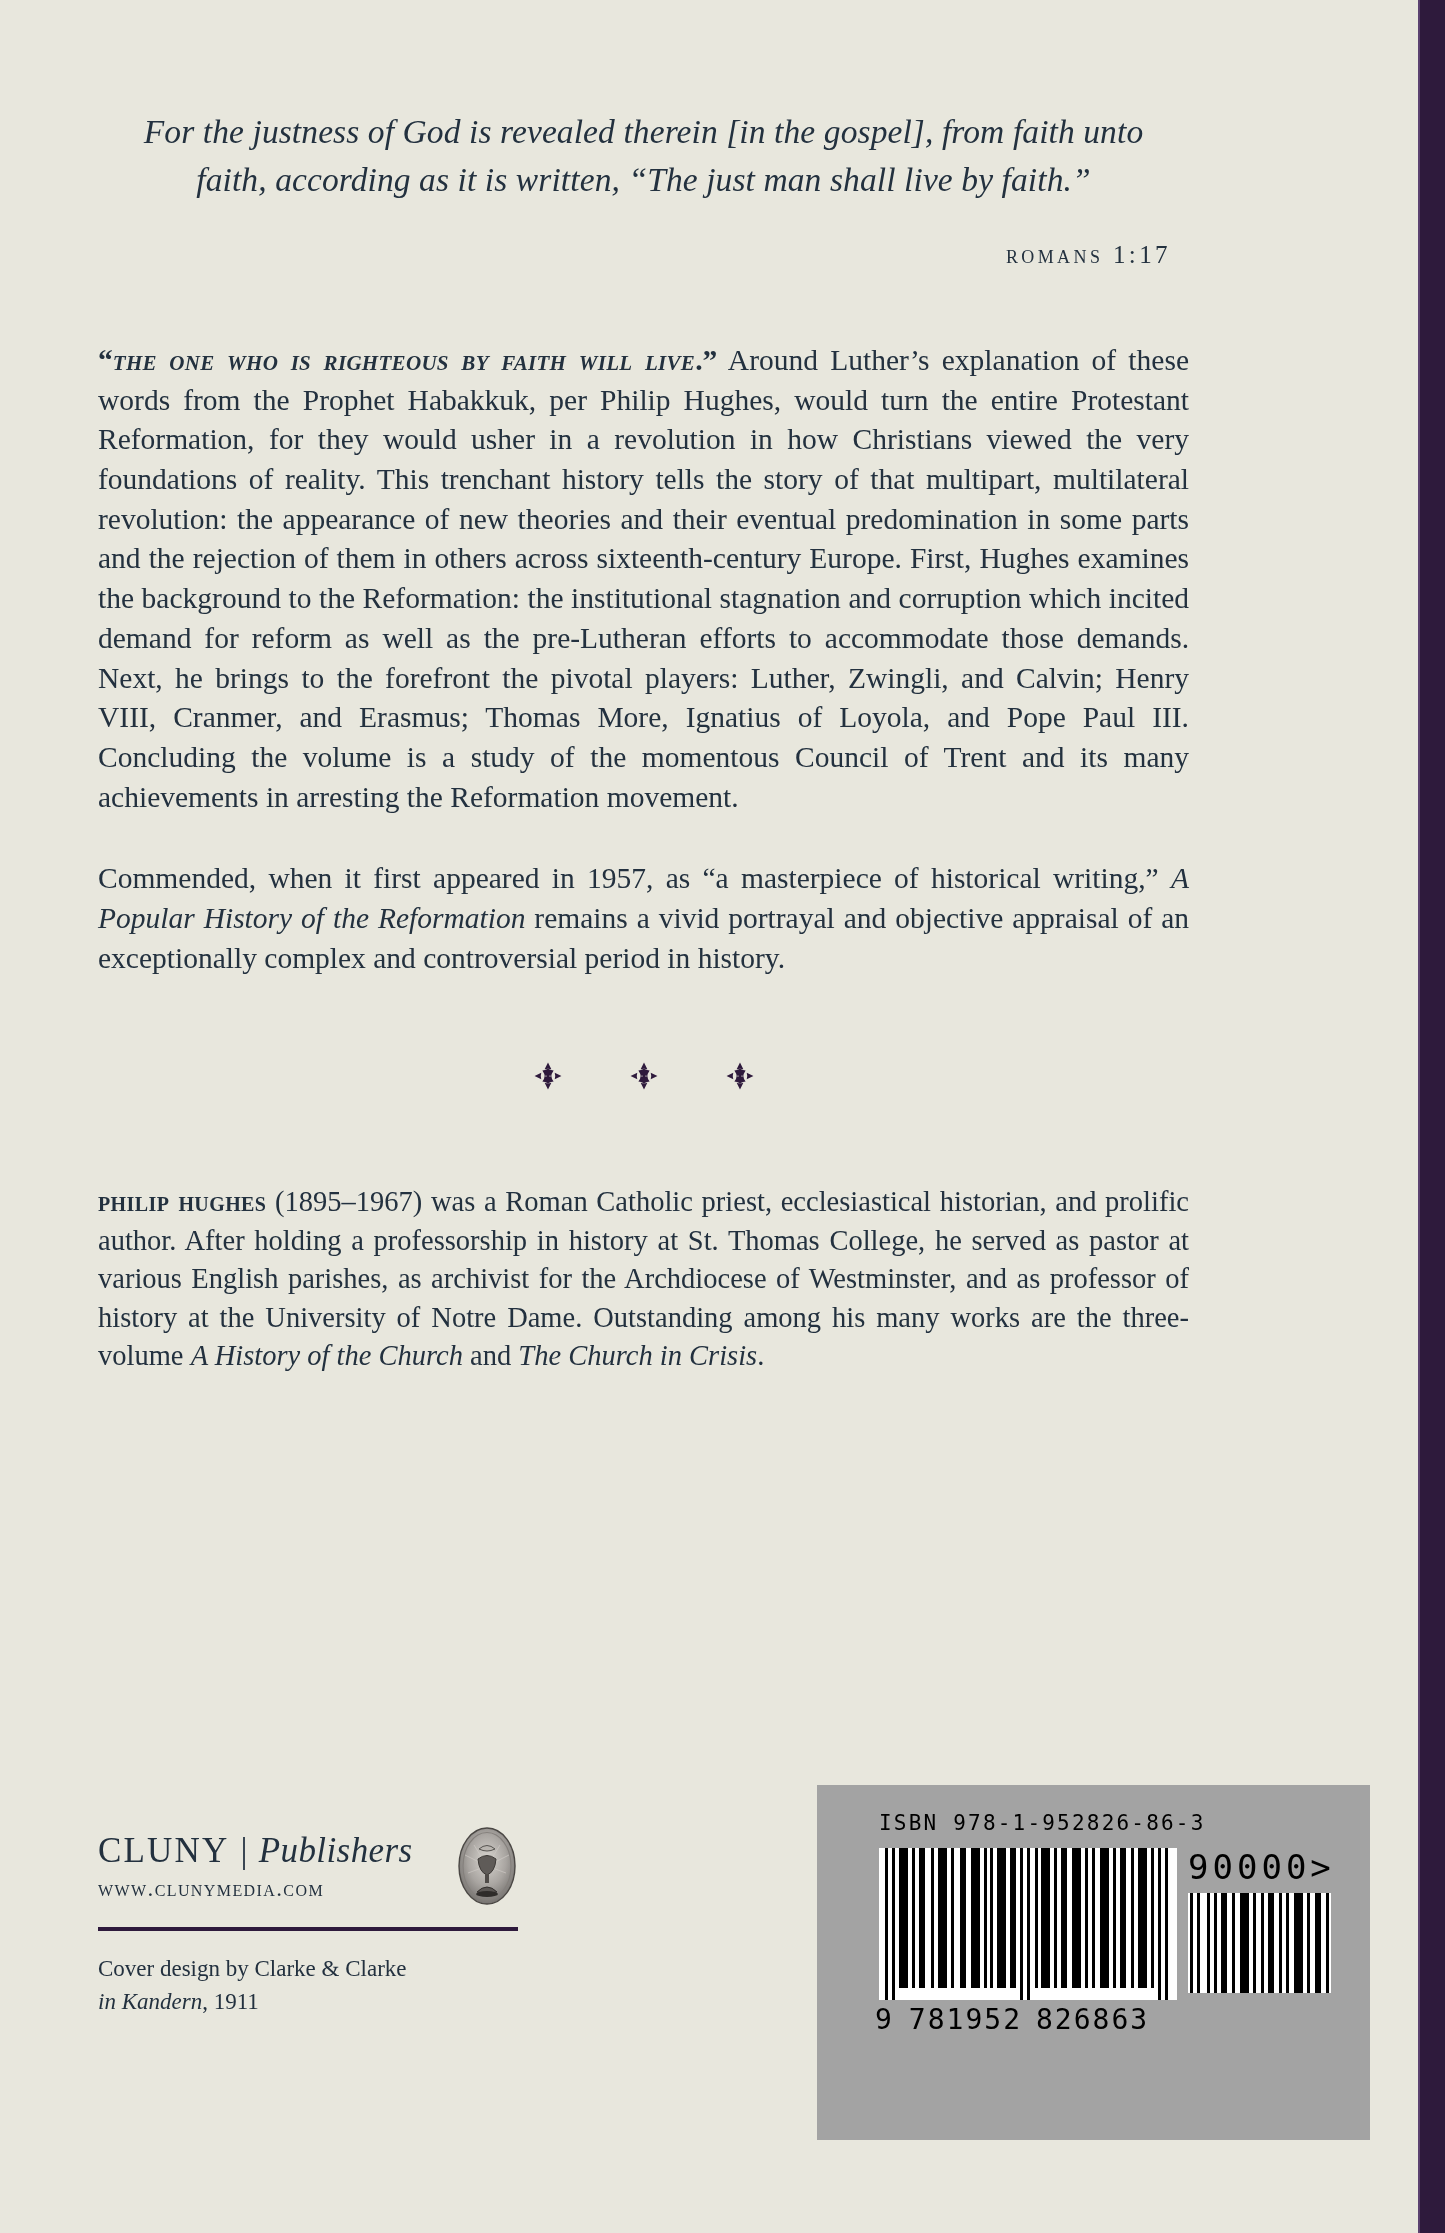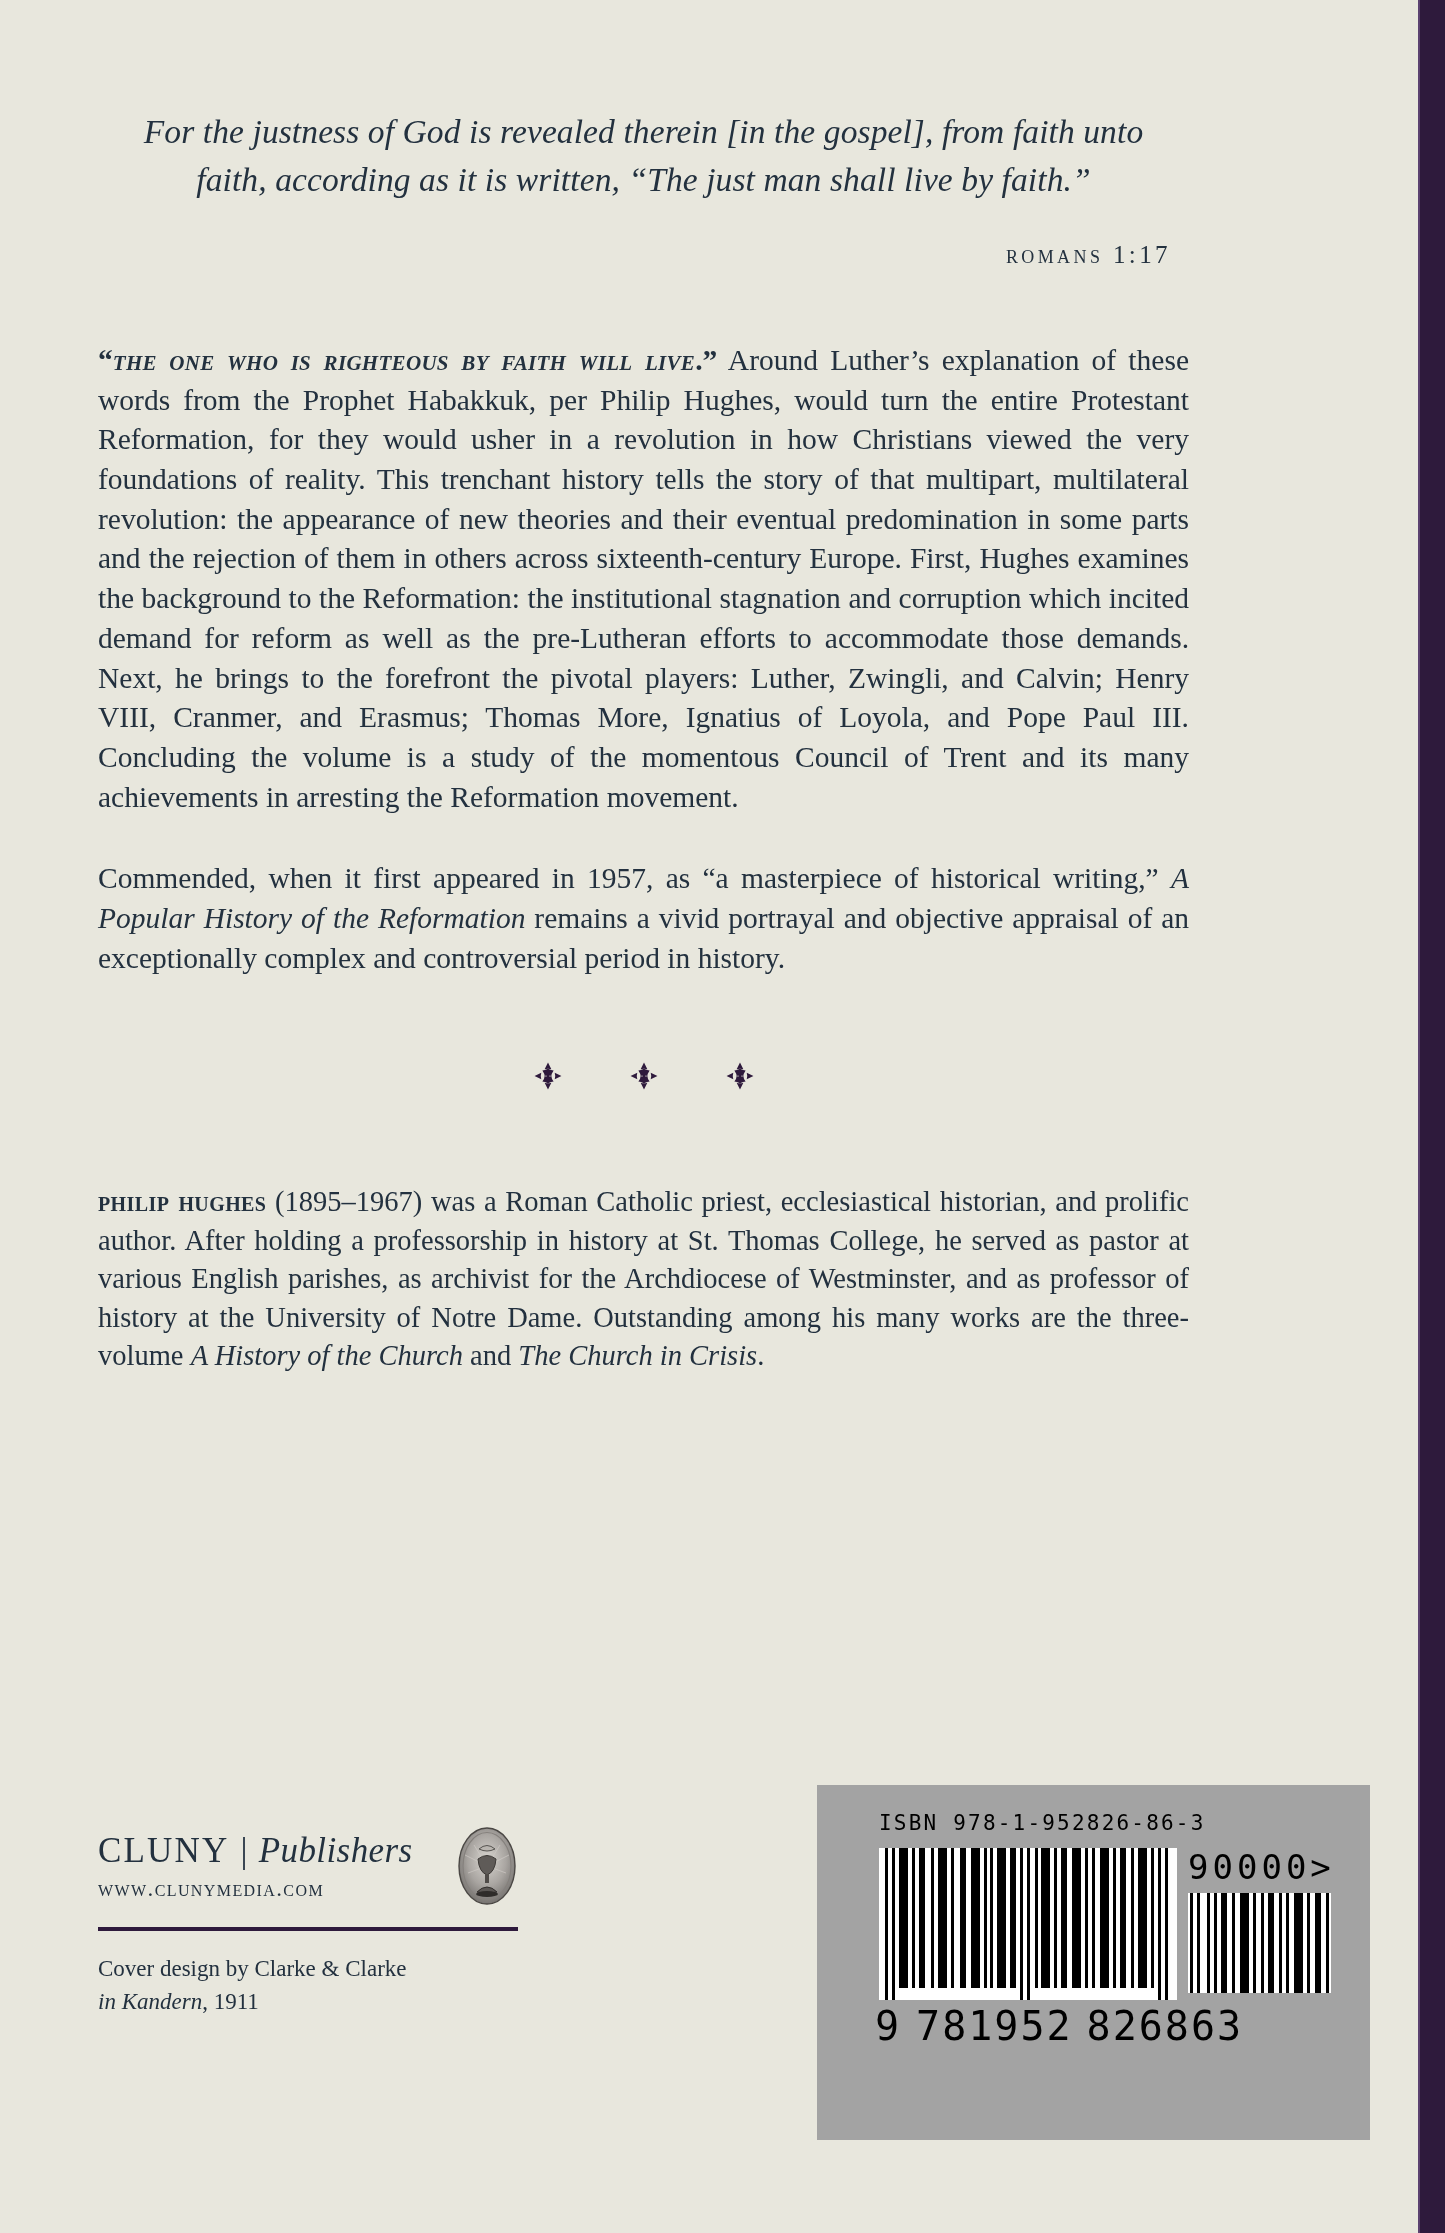--- a/index.html
+++ b/index.html
@@ -209,21 +209,21 @@
   }
   .barcode-main {
     position: relative;
     margin-left: 62px;
     margin-top: 13px;
     width: 298px;
     height: 152px;
   }
   .bc-digits {
     font-family: "DejaVu Sans Mono", monospace;
-    font-size: 40px;
+    font-size: 28px;
     color: #000;
     margin-left: 58px;
     margin-top: 3px;
     letter-spacing: 1px;
     white-space: nowrap;
   }
   .bc-digits .lead { margin-right: 16px; }
   .bc-digits .grp { letter-spacing: 2px; }
   .addon-wrap {
     position: absolute;

